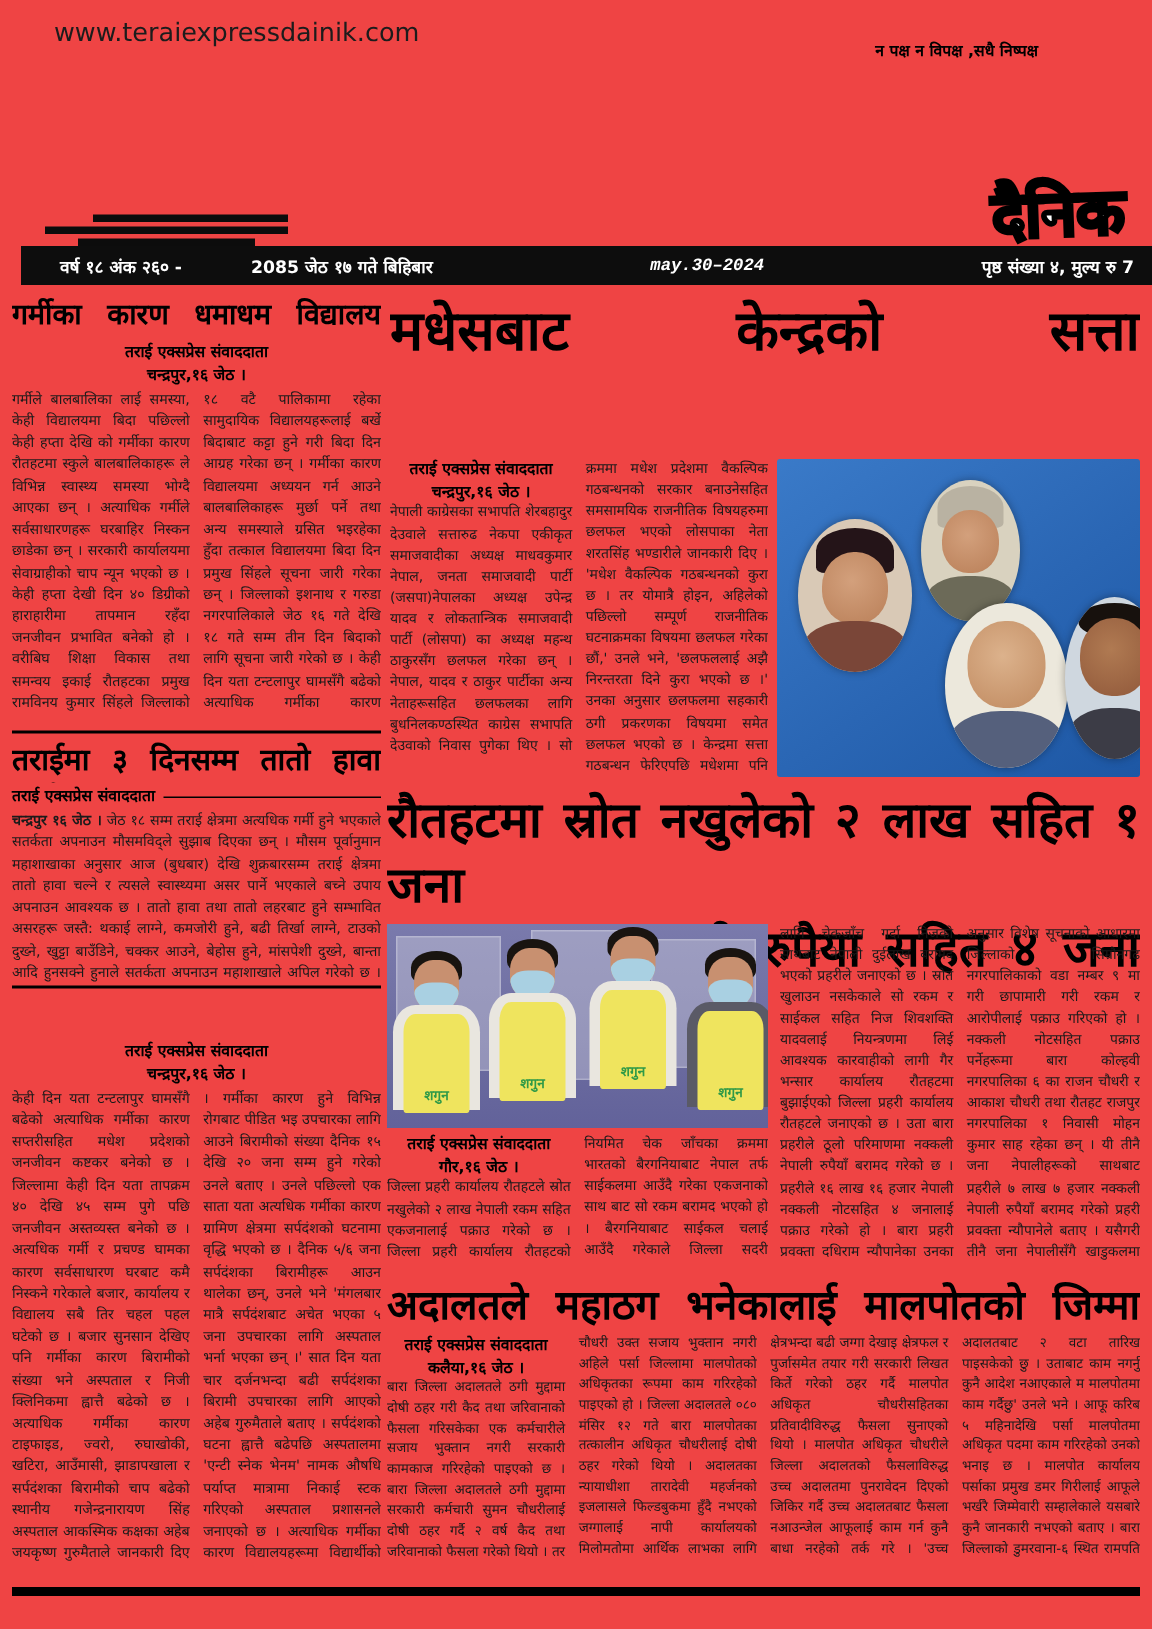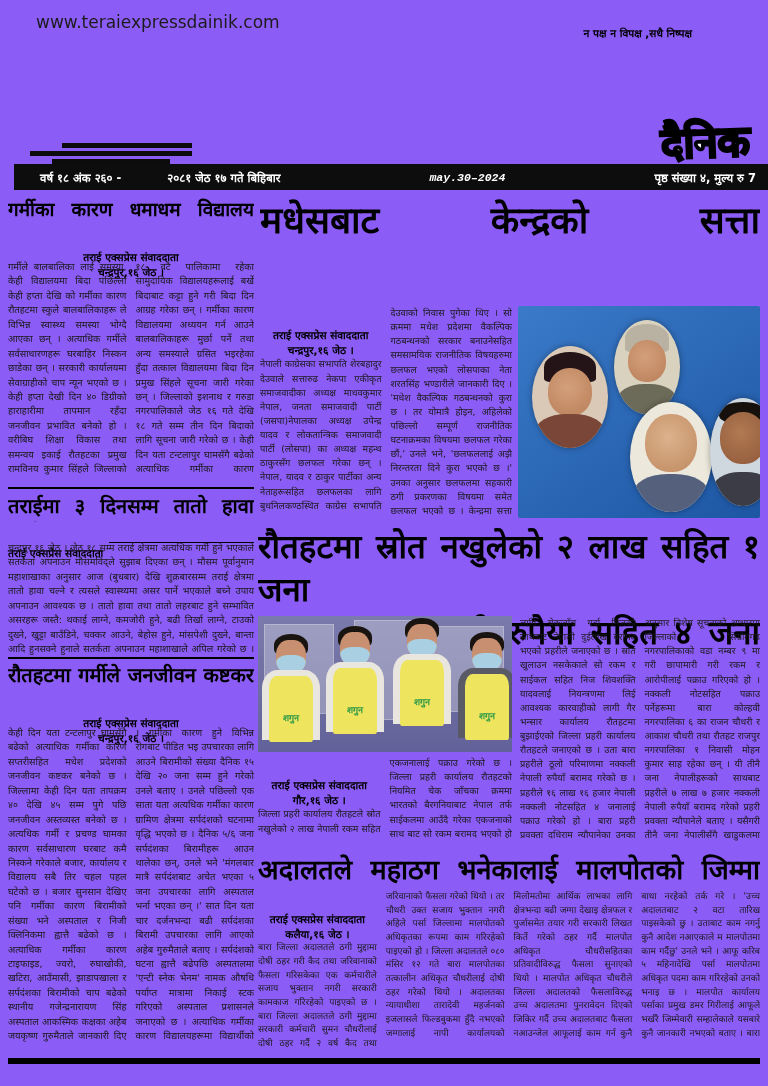--- a/index.html
+++ b/index.html
@@ -1,31 +1,31 @@
 <!DOCTYPE html>
 <html><head>
 <meta charset="utf-8">
 <style>
   * { margin:0; padding:0; box-sizing:border-box; }
   html,body { background:#e8e8e8; }
   #page {
     position:relative; width:768px; height:1086px; margin:0 auto;
-    background:#8b5cf6; color:#111; overflow:hidden;
+    background:#ef4444; color:#111; overflow:hidden;
     font-family:"DejaVu Sans","Liberation Sans",sans-serif;
   }
   .abs { position:absolute; }
-  .bold { font-weight:normal; }
+  .bold { font-weight:bold; }
   .hl { font-weight:bold; color:#000; text-align:justify; text-align-last:justify; overflow:hidden; }
   .body-text {
     font-size:9.5px; line-height:1.52; text-align:justify; color:#1a1a1a;
     overflow:hidden;
   }
   .cols2 { column-count:2; column-gap:9px; }
   .cols4 { column-count:4; column-gap:9px; }
-  .byline { font-weight:bold; font-size:10.5px; text-align:center; line-height:1.4; color:#000;margin-top:22px; }
+  .byline { font-weight:bold; font-size:10.5px; text-align:center; line-height:1.4; color:#000; }
   .rule { background:#000; }
 
   
   .url { font-size:17px; color:#1c1c1c; }
   .tagline { font-size:10.5px; font-weight:bold; color:#000; }
   .masthead { width:100%; text-align:center; font-size:76px; font-weight:bold;
     letter-spacing:1px; line-height:1.25; text-shadow:2px 2px 0 #bbb; }
   .mast-en { font-size:29px; font-weight:bold; letter-spacing:1px; }
   .mast-daily { font-size:29px; font-weight:normal; letter-spacing:4px; margin-left:8px; }
   .dainik { font-size:42px; font-weight:bold; color:#fff;
@@ -59,41 +59,41 @@
     width:34px; height:22px; background:#191410; border-radius:50% 50% 30% 30%; }
   .person .head { position:absolute; left:50%; transform:translateX(-50%); top:6px;
     width:30px; height:34px; background:#c89070; border-radius:42%; overflow:hidden; }
   .person .mask { position:absolute; bottom:0; left:0; width:100%; height:55%;
     background:#a9d0e2; border-radius:40% 40% 45% 45%; }
   .person .torso { position:absolute; left:50%; transform:translateX(-50%); top:36px;
     width:58px; height:70px; background:#e9e6df; border-radius:26% 26% 0 0; }
   .person .vest { position:absolute; left:50%; transform:translateX(-50%); top:42px;
     width:44px; height:66px; background:#efe45e; border-radius:18% 18% 4% 4%;
     display:flex; align-items:flex-end; justify-content:center;
-    font-size:9px; font-weight:bold; color:#2f9a47; padding-bottom:18px; }
+    font-size:9px; font-weight:bold; color:#2f9a47; padding-bottom:6px; }
 </style>
 </head>
 <body>
 
 <div id="page">
 
   <div class="abs url" style="left:36px; top:12px;">www.teraiexpressdainik.com</div>
   <div class="abs tagline" style="right:76px; top:26px;">न पक्ष न विपक्ष ,सधै निष्पक्ष</div>
 
   <div class="abs stripes" style="left:30px; top:140px; width:162px;">
     <div style="width:130px; margin-left:32px;"></div>
     <div style="width:162px;"></div>
     <div style="width:118px; margin-left:22px;"></div>
   </div>
   <div class="abs dainik" style="right:18px; top:112px;">दैनिक</div>
 
   <div class="abs datebar" style="left:14px; top:164px;">
     <span class="grp">
       <span>वर्ष १८ अंक २६० -</span>
-      <span>२०८१ जेठ १७ गते बिहिबार</span>
+      <span>2085 जेठ १७ गते बिहिबार</span>
     </span>
     <span class="en-date">may.30–2024</span>
     <span>पृष्ठ संख्या ४, मुल्य रु 7</span>
   </div>
 
   <div class="abs hl" style="left:8px; top:196px; width:246px; height:28px; font-size:19px;">गर्मीका कारण धमाधम विद्यालय बन्द</div>
   <div class="abs byline" style="left:8px; top:228px; width:246px;">
     <div>तराई एक्सप्रेस संवाददाता</div>
     <div>चन्द्रपुर,१६ जेठ ।</div>
   </div>
@@ -106,21 +106,20 @@
     <span class="byline">तराई एक्सप्रेस संवाददाता</span>
     <span class="fill"></span>
   </div>
   <div class="abs body-text" style="left:8px; top:541px; width:246px; height:114px;">
     <span class="bold">चन्द्रपुर १६ जेठ ।</span>
     <span>जेठ १८ सम्म तराई क्षेत्रमा अत्यधिक गर्मी हुने भएकाले सतर्कता अपनाउन मौसमविद्ले सुझाब दिएका छन् । मौसम पूर्वानुमान महाशाखाका अनुसार आज (बुधबार) देखि शुक्रबारसम्म तराई क्षेत्रमा तातो हावा चल्ने र त्यसले स्वास्थ्यमा असर पार्ने भएकाले बच्ने उपाय अपनाउन आवश्यक छ । तातो हावा तथा तातो लहरबाट हुने सम्भावित असरहरू जस्तै: थकाई लाग्ने, कमजोरी हुने, बढी तिर्खा लाग्ने, टाउको दुख्ने, खुट्टा बाउँडिने, चक्कर आउने, बेहोस हुने, मांसपेशी दुख्ने, बान्ता आदि हुनसक्ने हुनाले सतर्कता अपनाउन महाशाखाले अपिल गरेको छ । महाशाखाले भनेको छ- आगामी केही दिनसम्म देशभरको तापक्रमको अवस्थाको विश्लेषणअनुसार तराईका भूभागमा अत्याधिक गर्मीको सम्भावना रहने हुनाले आवश्यक तयारी तथा सतर्कता अपनाउन हुन अनुरोध छ । साथै महाशाखाले दैनिक जारी हुने मौसम पूर्वानुमान बुलेटिन हेर्न पनि अनुरोध गरेको छ ।</span>
   </div>
 
   <div class="abs rule" style="left:8px; top:657px; width:246px; height:2px;"></div>
 
-  <div class="abs hl" style="left:8px; top:661px; width:246px; height:30px; font-size:20px;">रौतहटमा गर्मीले जनजीवन कष्टकर</div>
   <div class="abs byline" style="left:8px; top:694px; width:246px;">
     <div>तराई एक्सप्रेस संवाददाता</div>
     <div>चन्द्रपुर,१६ जेठ ।</div>
   </div>
   <div class="abs body-text cols2" style="left:8px; top:726px; width:246px; height:326px;">केही दिन यता टन्टलापुर घामसँगै बढेको अत्याधिक गर्मीका कारण सप्तरीसहित मधेश प्रदेशको जनजीवन कष्टकर बनेको छ । जिल्लामा केही दिन यता तापक्रम ४० देखि ४५ सम्म पुगे पछि जनजीवन अस्तव्यस्त बनेको छ । अत्यधिक गर्मी र प्रचण्ड घामका कारण सर्वसाधारण घरबाट कमै निस्कने गरेकाले बजार, कार्यालय र विद्यालय सबै तिर चहल पहल घटेको छ । बजार सुनसान देखिए पनि गर्मीका कारण बिरामीको संख्या भने अस्पताल र निजी क्लिनिकमा ह्वात्तै बढेको छ । अत्याधिक गर्मीका कारण टाइफाइड, ज्वरो, रुघाखोकी, खटिरा, आउँमासी, झाडापखाला र सर्पदंशका बिरामीको चाप बढेको स्थानीय गजेन्द्रनारायण सिंह अस्पताल आकस्मिक कक्षका अहेब जयकृष्ण गुरुमैताले जानकारी दिए । गर्मीका कारण हुने विभिन्न रोगबाट पीडित भइ उपचारका लागि आउने बिरामीको संख्या दैनिक १५ देखि २० जना सम्म हुने गरेको उनले बताए । उनले पछिल्लो एक साता यता अत्यधिक गर्मीका कारण ग्रामिण क्षेत्रमा सर्पदंशको घटनामा वृद्धि भएको छ । दैनिक ५/६ जना सर्पदंशका बिरामीहरू आउन थालेका छन्, उनले भने 'मंगलबार मात्रै सर्पदंशबाट अचेत भएका ५ जना उपचारका लागि अस्पताल भर्ना भएका छन् ।' सात दिन यता चार दर्जनभन्दा बढी सर्पदंशका बिरामी उपचारका लागि आएको अहेब गुरुमैताले बताए । सर्पदंशको घटना ह्वात्तै बढेपछि अस्पतालमा 'एन्टी स्नेक भेनम' नामक औषधि पर्याप्त मात्रामा निकाई स्टक गरिएको अस्पताल प्रशासनले जनाएको छ । अत्याधिक गर्मीका कारण विद्यालयहरूमा विद्यार्थीको उपस्थिति संख्या न्यून हुँदै गएपछि कतिपय विद्यालयले केही दिनका लागि बिदा दिएका छन् । यस्तै जिल्लाको मुख्यबजार सरकारी कार्यालयहरूमा समेत चहल/पहल न्यून भइ सुनसान भएको छ । समयमा मनसुन सुरु न हुँदा गर्मी अत्याधिक बढेको तथा केही दिन अझै यस्तो अवस्था रहने मौसमविद्को भनाइ छ । गर्मीको असरले स्वास्थ्यमा धेरै प्रकारको नकारात्मक असर पार्ने भन्दै चिकित्सकहरूले गर्मीबाट बच्न सावधान रहन सुझाएका छन् । त्यसै पछिल्लो केही दिन देखि लागिरहेको चर्को घाम सँगै बढेको गर्मीका कारण रौतहट स्थित विद्यालयमा अध्ययनरत बालबालिकाहरू बेहोस हुन थालेका छन् । बौधीमाई नगरपालिका ८ सरमुजवाका ५५ वर्षीय जयमंगल यादव अत्यधिक गर्मी सहन नसकेर देवाही गोनाही मौलापुर सडकखण्ड अन्तर्गत लाल बकैया पुलमा ढलेर मृत्यु भएको थियो ।</div>
 
   <div class="abs hl" style="left:260px; top:196px; width:500px; height:104px; font-size:37px; line-height:1.36;">
     <div class="hl">मधेसबाट केन्द्रको सत्ता</div>
   </div>
 

